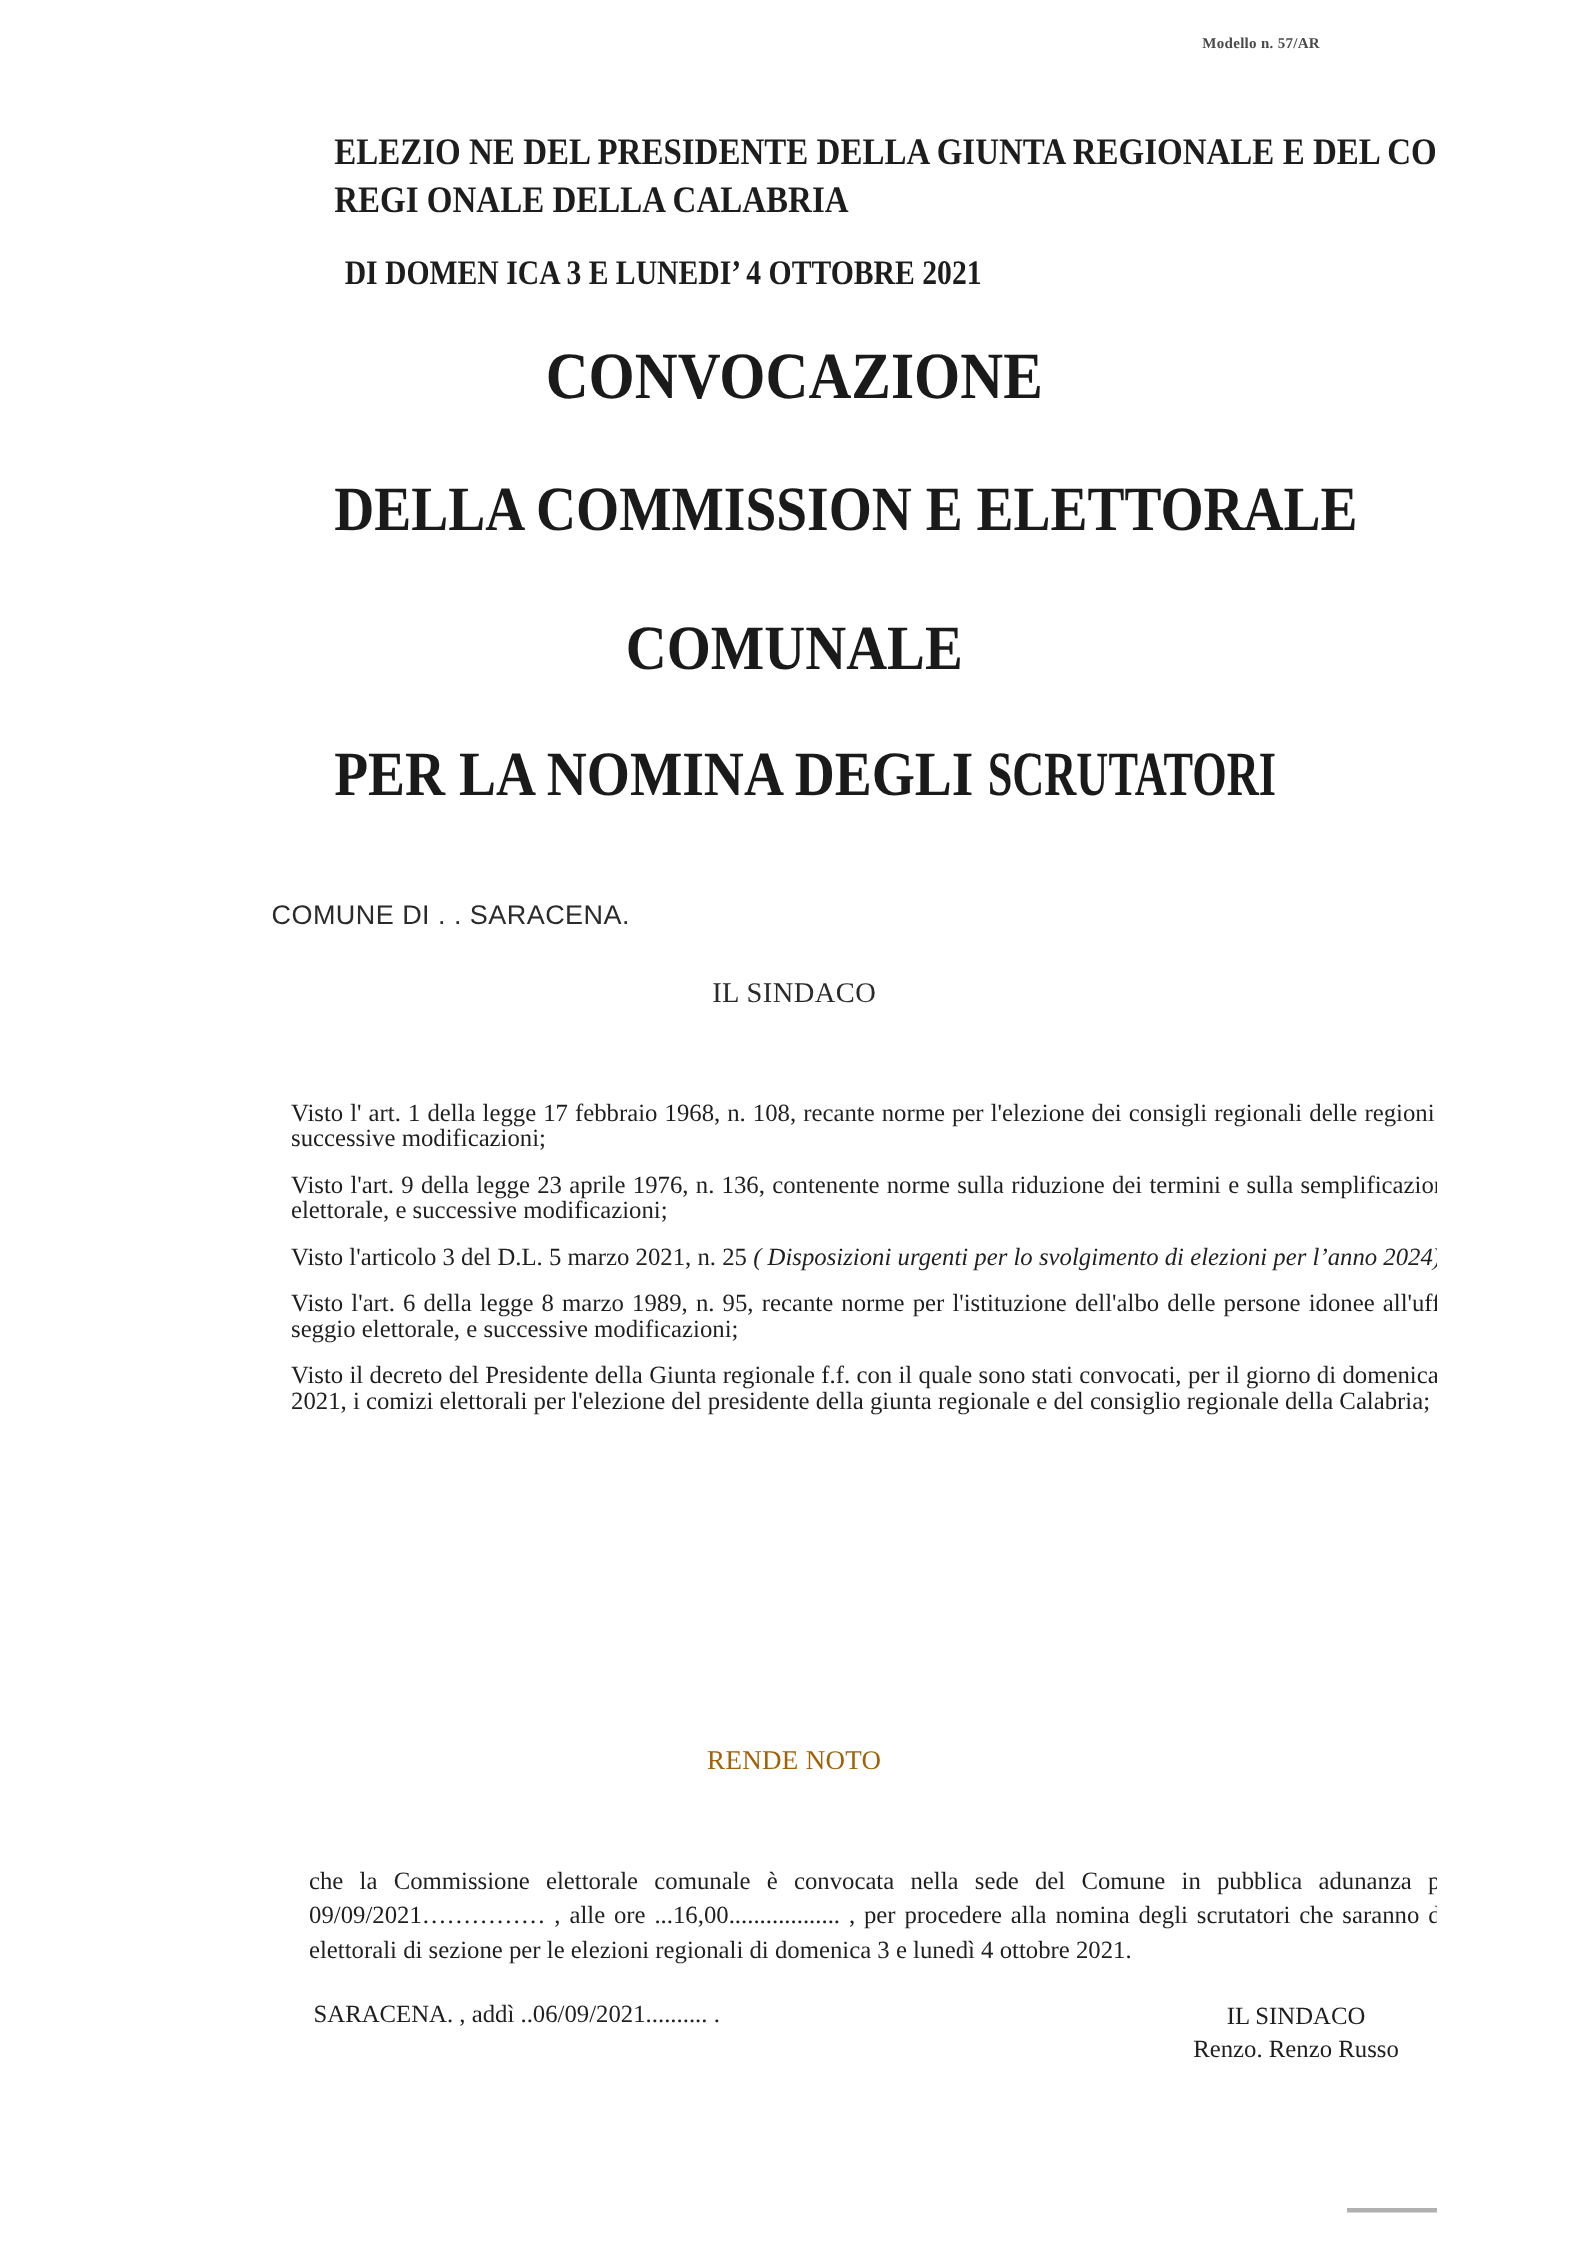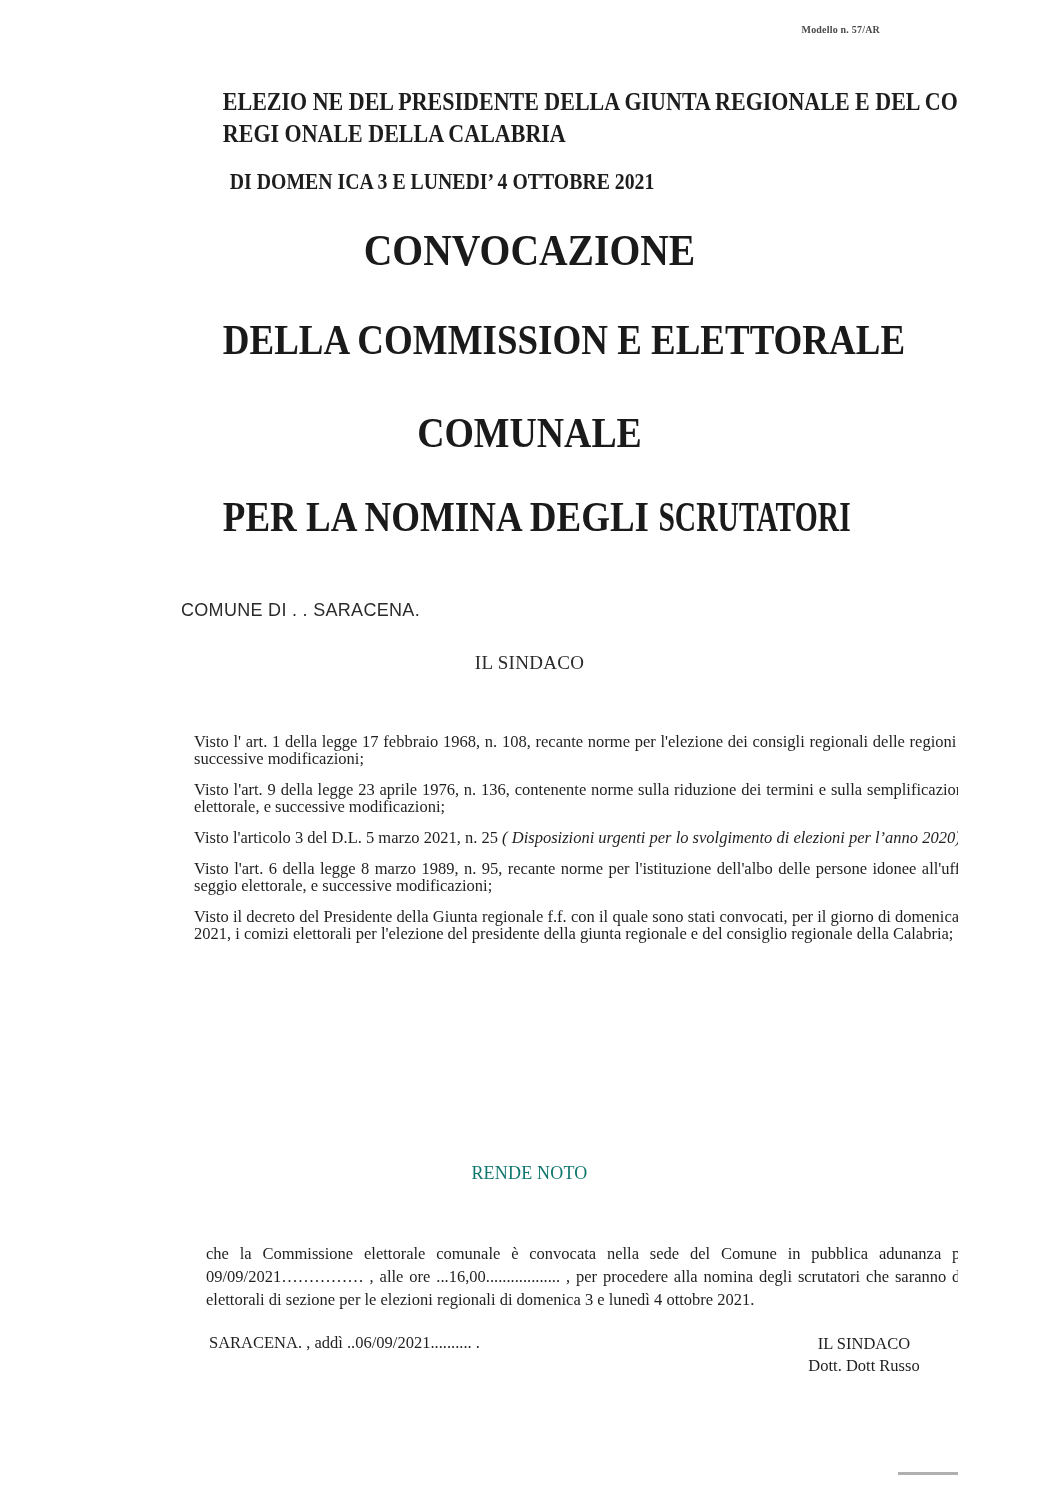--- a/index.html
+++ b/index.html
@@ -154,21 +154,21 @@
 
   
   .rende-noto {
     position: absolute;
     top: 1163px;
     left: 80px;
     right: 80px;
     text-align: center;
     font-family: "Liberation Serif", serif;
     font-size: 18px;
-    color: #0f766e;
+    color: #a16207;
     letter-spacing: 0.2px;
   }
 
   
   .final-block {
     position: absolute;
     top: 1230px;
     left: 93px;
     width: 898px;
   }
@@ -243,34 +243,34 @@
 
   <div class="big-head big-4"><span>PER LA NOMINA DEGLI </span><span class="tight">SCRUTATORI</span></div>
 
   <div class="comune-line">COMUNE DI . . SARACENA.</div>
 
   <div class="sindaco-top">IL SINDACO</div>
 
   <div class="body-block">
     <p>Visto l' art. 1 della legge 17 febbraio 1968, n. 108, recante norme per  l'elezione  dei  consigli  regionali  delle  regioni  a statuto normale, e successive modificazioni;</p>
     <p>Visto l'art. 9 della legge 23 aprile 1976, n.  136, contenente  norme sulla  riduzione dei termini  e sulla semplificazione del procedimento elettorale, e successive modificazioni;</p>
-    <p><span>Visto l'articolo 3 del D.L. 5 marzo 2021, n. 25 </span><em>( Disposizioni urgenti per lo svolgimento di elezioni per l’anno 2020)</em></p>
+    <p><span>Visto l'articolo 3 del D.L. 5 marzo 2021, n. 25 </span><em>( Disposizioni urgenti per lo svolgimento di elezioni per l’anno 2024)</em></p>
     <p>Visto l'art.  6  della  legge  8  marzo  1989,  n.  95,  recante  norme  per  l'istituzione  dell'albo  delle  persone   idonee all'ufficio di scrutatore di seggio elettorale, e successive modificazioni;</p>
     <p>Visto il decreto del Presidente della Giunta regionale f.f. con il quale sono stati convocati, per il giorno di domenica 3 e lunedì 4 ottobre 2021, i comizi elettorali per l'elezione del presidente della giunta regionale e del consiglio regionale della Calabria;</p>
   </div>
 
   <div class="rende-noto">RENDE NOTO</div>
 
   <div class="final-block">
     <p>che la Commissione elettorale comunale è convocata nella sede del Comune in pubblica adunanza per il giorno……09/09/2021…………… , alle ore ...16,00.................. , per procedere alla nomina degli scrutatori che saranno destinati agli uffici elettorali di sezione per le elezioni regionali di domenica 3 e lunedì 4 ottobre 2021.</p>
   </div>
 
   <div class="sign-row">
     <div class="sign-left">SARACENA. , addì ..06/09/2021.......... .</div>
     <div class="sign-right">
       <span>IL SINDACO</span>
-      <span class="name">Dott. Dott Russo</span>
+      <span class="name">Renzo. Renzo Russo</span>
     </div>
   </div>
 
   <div class="bottom-rule"></div>
 
 </div>
 
 </body></html>

